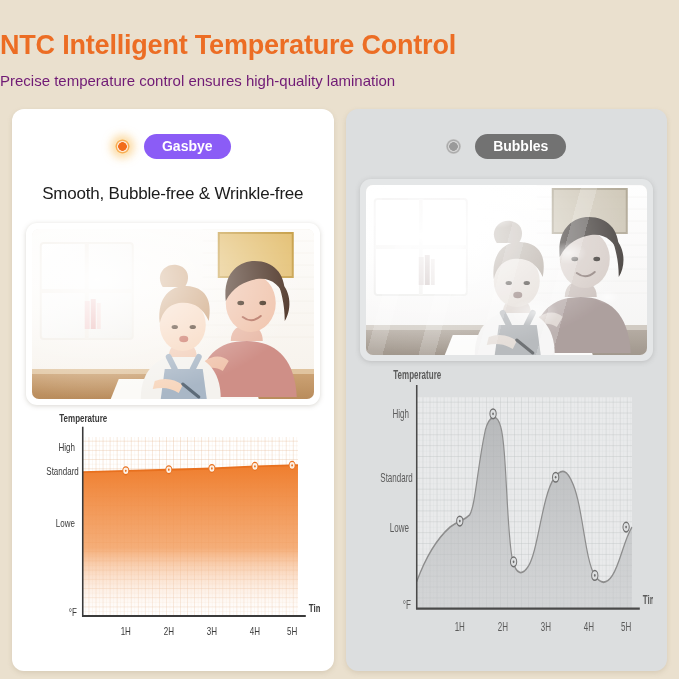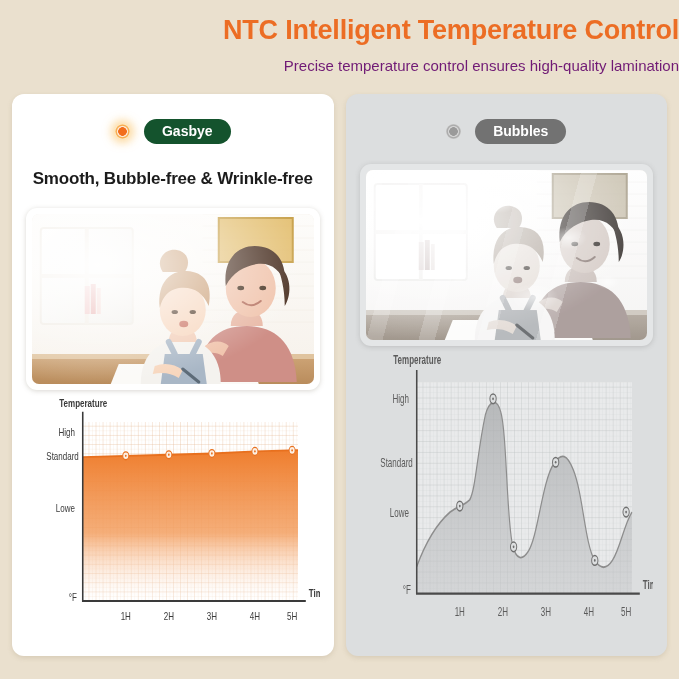--- a/index.html
+++ b/index.html
@@ -11,23 +11,24 @@
     height: 679px;
     background: #eae0ce;
     font-family: "Liberation Sans", sans-serif;
     overflow: hidden;
     position: relative;
   }
 
   
   .header {
     width: 100%;
-    text-align: right;
-    padding-top: 13px;
+    text-align: left;
+    padding-top: 20px;
     box-sizing: border-box;
+    margin-top: 8px;
   }
   .main-title {
     font-size: 27px;
     font-weight: bold;
     color: #ec6d24;
     letter-spacing: -0.2px;
     line-height: 34px;
     margin: 0;
   }
   .sub-title {
@@ -87,29 +88,29 @@
     background: radial-gradient(circle at 50% 50%, #9a9a9a 0%, #9a9a9a 38%, #e2e2e2 44%, #a8a8a8 58%, #d2d2d2 74%, rgba(210,210,210,0) 100%);
   }
   .pill {
     border-radius: 13px;
     color: #ffffff;
     font-size: 14px;
     font-weight: bold;
     padding: 4px 18px 5px 18px;
     line-height: 16px;
   }
-  .pill-good { background: #14532d; }
+  .pill-good { background: #8b5cf6; }
   .pill-bad  { background: #727272; }
 
   
   .card-heading {
     text-align: center;
     font-size: 17px;
     color: #1c1c1c;
-    font-weight: bold;
+    font-weight: normal;
     margin-top: 22px;
     line-height: 22px;
     letter-spacing: -0.2px;
   }
 
   
   .photo-frame {
     margin-top: 18px;
     border-radius: 11px;
     padding: 6px;

